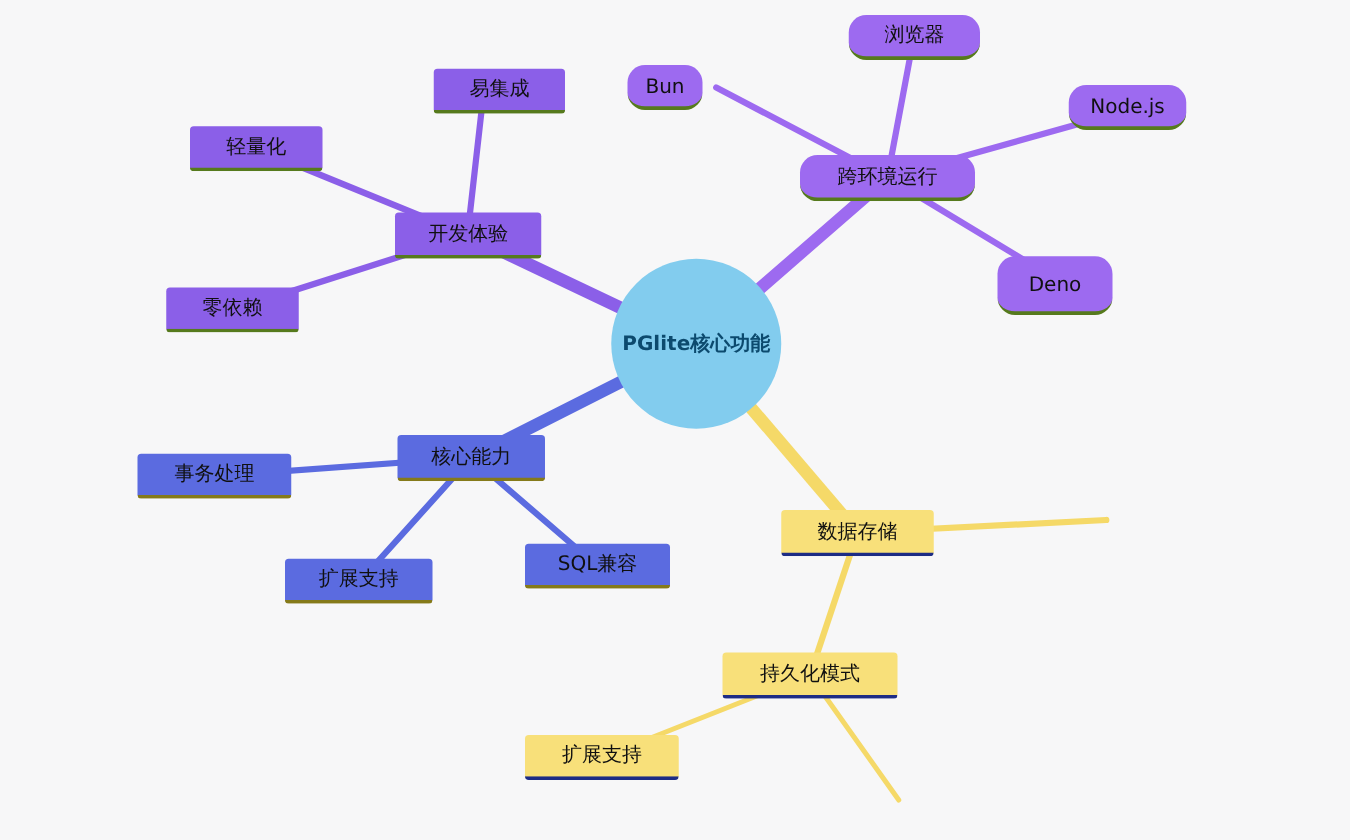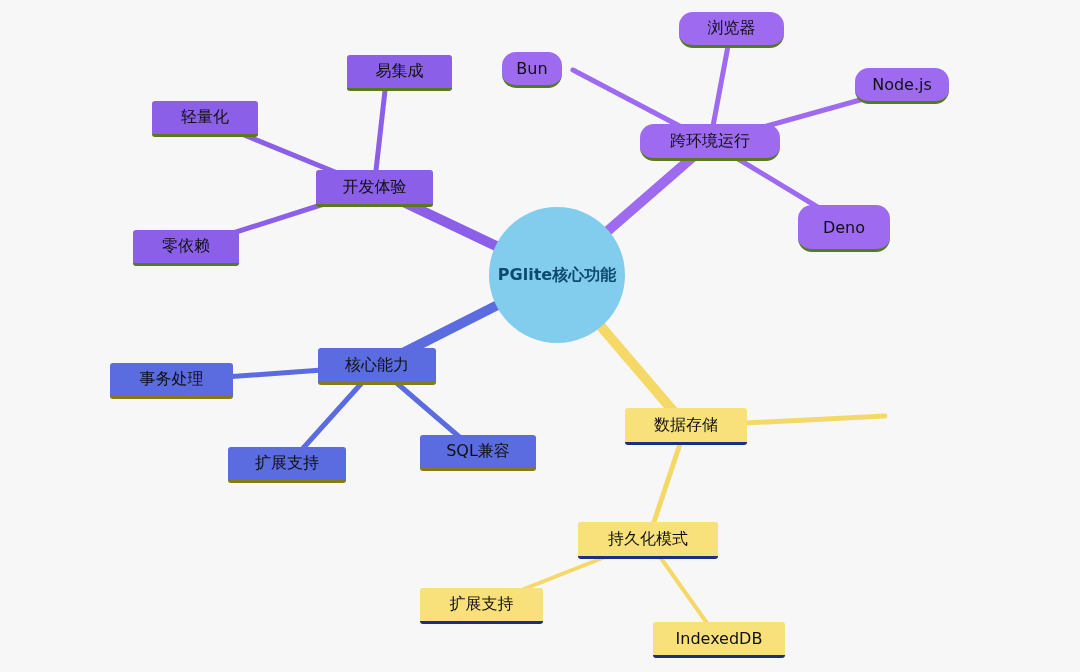--- a/index.html
+++ b/index.html
@@ -88,17 +88,16 @@
   <div class="node n-cross" style="left:798px;top:205px;width:92px;height:47px">Deno</div>
 
   <div class="node n-core" style="left:318px;top:348px;width:118px;height:37px">核心能力</div>
   <div class="node n-core" style="left:110px;top:363px;width:123px;height:36px">事务处理</div>
   <div class="node n-core" style="left:228px;top:447px;width:118px;height:36px">扩展支持</div>
   <div class="node n-core" style="left:420px;top:435px;width:116px;height:36px">SQL兼容</div>
 
   <div class="node n-store" style="left:625px;top:408px;width:122px;height:37px">数据存储</div>
   <div class="node n-store" style="left:578px;top:522px;width:140px;height:37px">持久化模式</div>
   <div class="node n-store" style="left:420px;top:588px;width:123px;height:36px">扩展支持</div>
-  <div class="node n-store" style="left:653px;top:622px;width:132px;height:36px">IndexedDB</div>
 
   <div class="center-node">PGlite核心功能</div>
 
 </div>
 
 </body></html>

